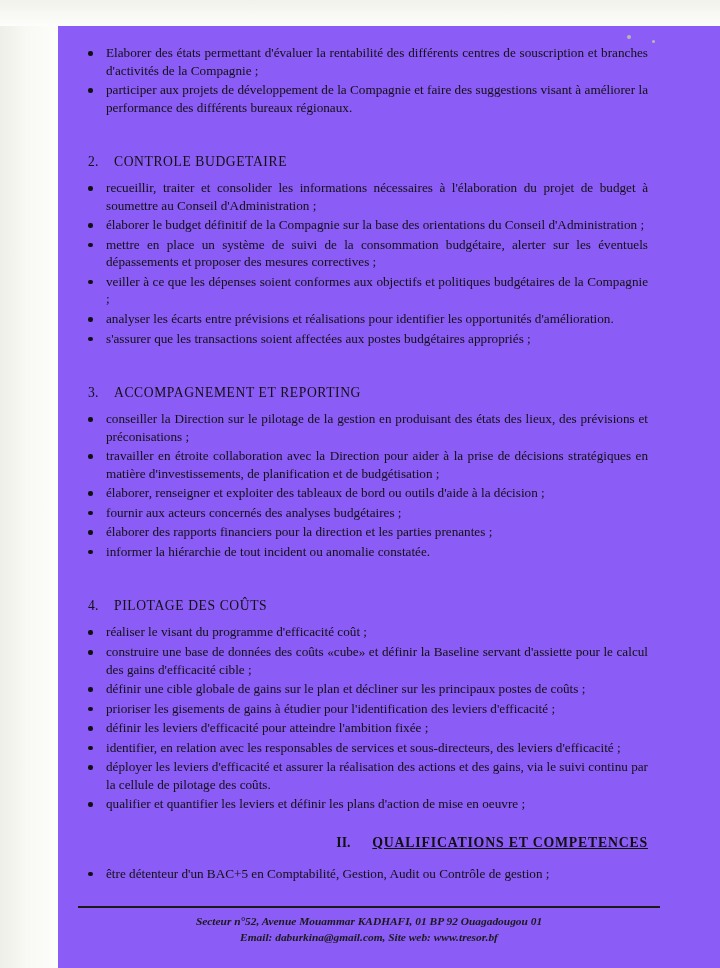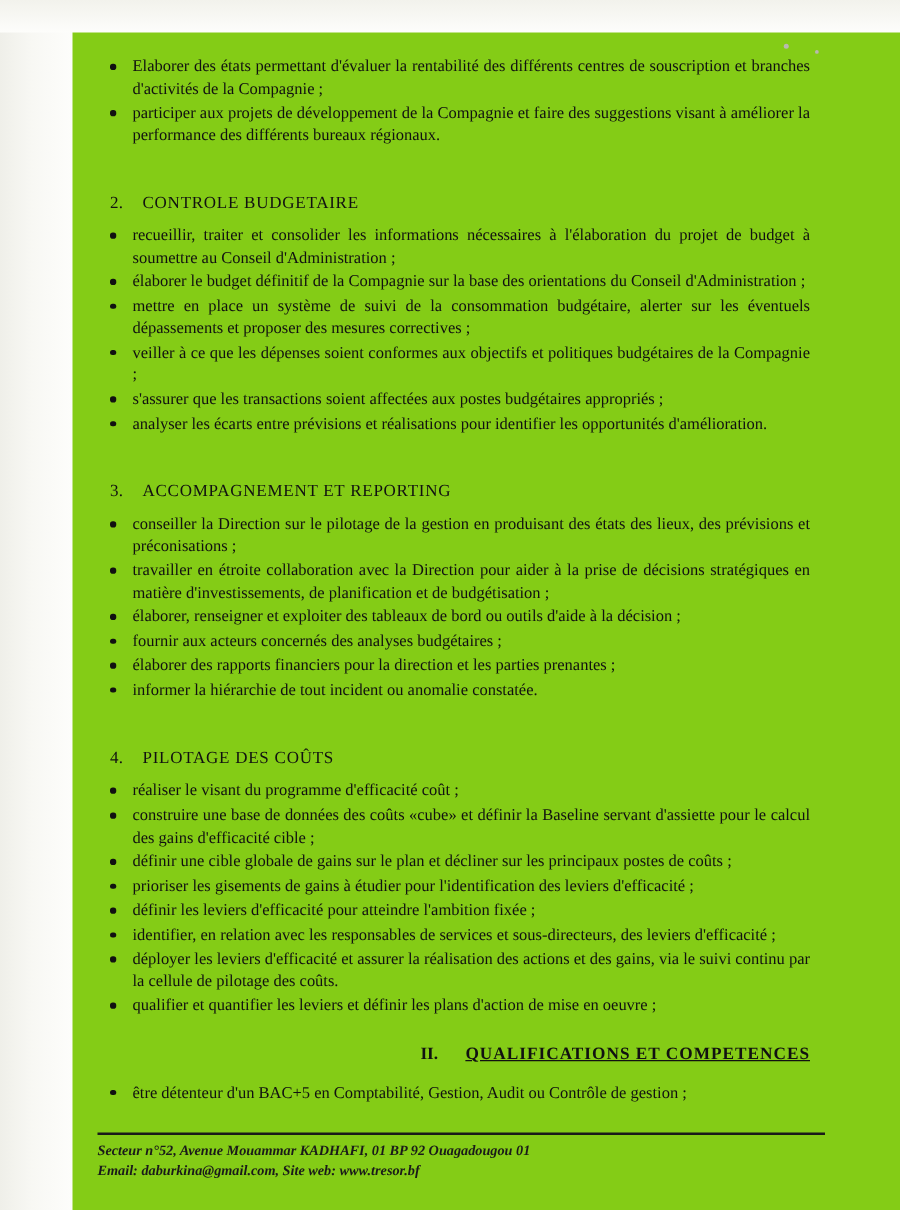--- a/index.html
+++ b/index.html
@@ -11,21 +11,21 @@
     width: 720px;
     height: 968px;
     font-family: "Liberation Serif", serif;
     color: #111111;
     position: relative;
     overflow: hidden;
   }
   .page {
     position: absolute;
     inset: 0;
-    background: #84cc16;
+    background: #8b5cf6;
   }
   
   .scan-edge-left {
     position: absolute;
     left: 0; top: 0; bottom: 0;
     width: 58px;
     background: linear-gradient(to right, #efefe9 0%, #f8f8f4 45%, #fdfdfb 100%);
     pointer-events: none;
   }
   .scan-edge-top {
@@ -108,21 +108,21 @@
     letter-spacing: 0.8px;
   }
   .block {
     margin-bottom: 4px;
   }
   .footer {
     position: absolute;
     left: 78px;
     right: 60px;
     bottom: 22px;
-    text-align: left;
+    text-align: center;
   }
   .footer-rule {
     height: 0;
     border-top: 2.2px solid #1a1a1a;
     margin-bottom: 5px;
   }
   .footer-line {
     font-family: "Liberation Serif", serif;
     font-style: italic;
     font-weight: bold;
@@ -149,22 +149,22 @@
 
     <div class="section-head">
       <span class="num">2.</span>
       <span class="ttl">CONTROLE BUDGETAIRE</span>
     </div>
     <ul class="bullets block">
       <li>recueillir, traiter et consolider les informations nécessaires à l'élaboration du projet de budget à soumettre au Conseil d'Administration ;</li>
       <li>élaborer le budget définitif de la Compagnie sur la base des orientations du Conseil d'Administration ;</li>
       <li>mettre en place un système de suivi de la consommation budgétaire, alerter sur les éventuels dépassements et proposer des mesures correctives ;</li>
       <li>veiller à ce que les dépenses soient conformes aux objectifs et politiques budgétaires de la Compagnie ;</li>
+      <li>analyser les écarts entre prévisions et réalisations pour identifier les opportunités d'amélioration.</li>
       <li>s'assurer que les transactions soient affectées aux postes budgétaires appropriés ;</li>
-      <li>analyser les écarts entre prévisions et réalisations pour identifier les opportunités d'amélioration.</li>
     </ul>
 
     <div class="section-head">
       <span class="num">3.</span>
       <span class="ttl">ACCOMPAGNEMENT ET REPORTING</span>
     </div>
     <ul class="bullets block">
       <li>conseiller la Direction sur le pilotage de la gestion en produisant des états des lieux, des prévisions et préconisations ;</li>
       <li>travailler en étroite collaboration avec la Direction pour aider à la prise de décisions stratégiques en matière d'investissements, de planification et de budgétisation ;</li>
       <li>élaborer, renseigner et exploiter des tableaux de bord ou outils d'aide à la décision ;</li>

